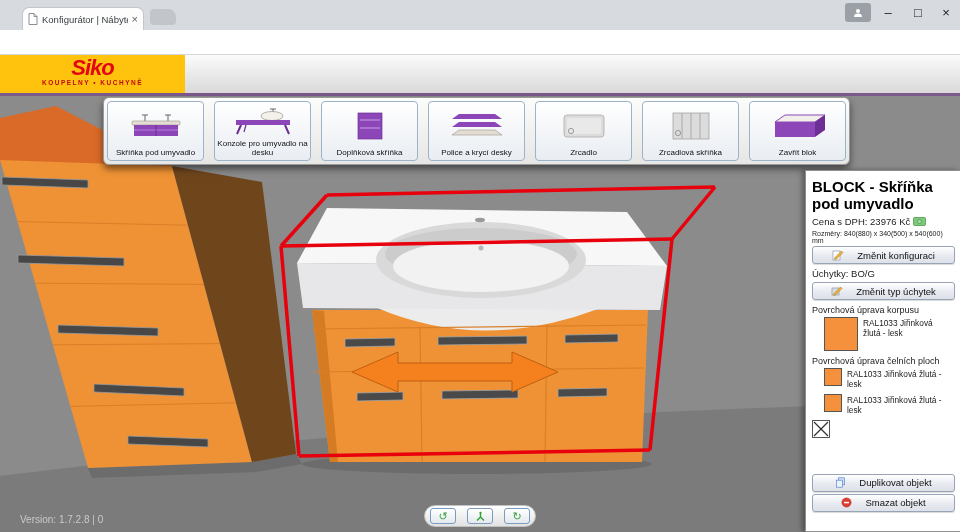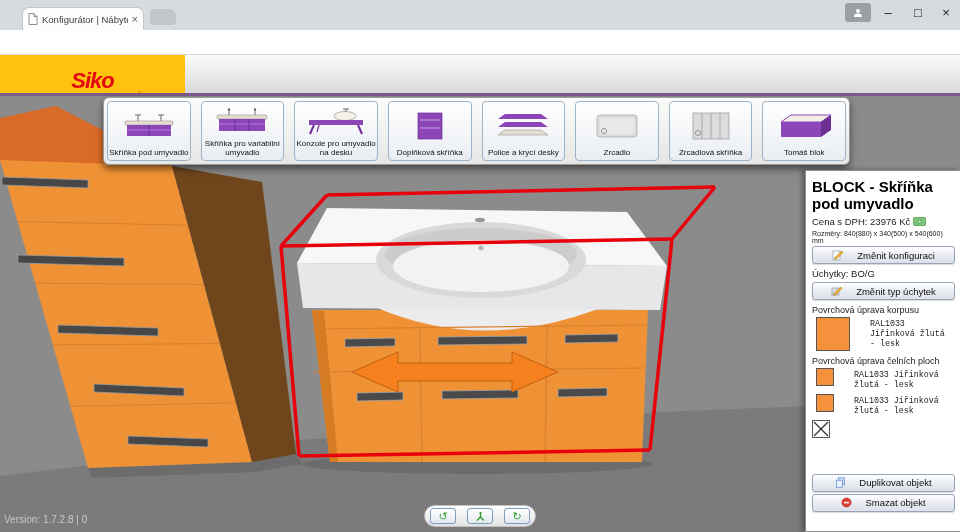--- a/index.html
+++ b/index.html
@@ -25,34 +25,34 @@
   .urlinfo { font-size:10px; color:#5f6368; }
   .urlstar { margin-left:auto; font-size:11px; color:#5f6368; }
   .ext { position:absolute; top:34px; width:16px; height:16px; border-radius:8px; display:flex; align-items:center; justify-content:center; }
   .ext-new { left:901px; border-radius:3px; background:#2b6bd4; color:#fff; font-size:5px; font-weight:bold; align-items:flex-end; }
   .ext-pin { left:923px; background:#bd081c; color:#fff; font-size:10px; font-weight:bold; }
   .ext-up  { left:943px; background:#f5821f; color:#fff; font-size:10px; font-weight:bold; }
 
   
   .apptoolbar { position:absolute; top:55px; left:0; right:0; height:38px;
                 background:linear-gradient(#fbfbfb,#d9d9d9); }
-  .siko { position:absolute; left:0; top:0; width:185px; height:38px; background:#FFC20D; text-align:center; padding-top:14px; }
+  .siko { position:absolute; left:0; top:0; width:185px; height:38px; background:#FFC20D; text-align:center; padding-top:1px; }
   .siko-word { font-size:22px; font-weight:bold; font-style:italic; color:#E30613; line-height:23px; letter-spacing:-1px; }
   .siko-sub  { font-size:6.5px; font-weight:bold; color:#C00A12; letter-spacing:1.5px; }
   .btn { position:absolute; top:63px; height:20px; display:inline-flex; align-items:center; gap:3px;
          border:1px solid #8da0c0; border-radius:3px; background:linear-gradient(#ffffff,#e7eaf0 55%,#dde1e8);
          font-size:9.5px; color:#111; padding:0 4px; box-shadow:0 1px 1px rgba(0,0,0,.18); white-space:nowrap; }
   .tb-input { position:absolute; left:367px; top:64px; width:50px; height:18px; border:1px solid #9aa6bb;
               background:#fff; font-size:9.5px; color:#555; padding:0 4px; }
   .pricetxt { position:absolute; left:698px; top:60px; width:162px; font-size:8.5px; color:#222; line-height:1.45; }
   .purpleline { position:absolute; top:93px; left:0; right:0; height:3px; background:#7b5a8c; }
 
   
   .scene { position:absolute; left:0; top:96px; width:960px; height:436px; }
-  .version { position:absolute; left:4px; top:514px; font-size:10px; color:#c9c9c9; }
+  .version { position:absolute; left:20px; top:514px; font-size:10px; color:#c9c9c9; }
   .navpill { position:absolute; left:424px; top:505px; width:112px; height:22px; background:linear-gradient(#ffffff,#e2e2e2);
              border:1px solid #c2c2c2; border-radius:11px; display:flex; align-items:center; justify-content:center; gap:11px; }
   .navpill-btn { width:26px; height:16px; border:1px solid #7a9cc0; border-radius:3px; background:linear-gradient(#fff,#e4e9ef);
                  display:flex; align-items:center; justify-content:center; font-size:11px; line-height:14px; color:#33a033; }
 
   
   .cat-panel { position:absolute; left:103px; top:97px; width:747px; height:68px;
                background:linear-gradient(#fcfcfb,#e6e6e4); border:1px solid #9a9a9a; border-radius:6px;
                box-shadow:0 4px 7px rgba(0,0,0,.5); display:flex; gap:10px; padding:3px; }
   .cat-card { flex:1; border:1px solid #9db3c9; border-radius:4px; background:linear-gradient(#ffffff,#e9edf2);
@@ -64,21 +64,21 @@
   .sidebar { position:absolute; left:805px; top:170px; width:155px; height:362px; background:#ffffff;
              border:1px solid #8f8f8f; border-right:none; box-shadow:-3px 0 5px rgba(0,0,0,.35);
              padding:5px 5px 0 6px; overflow:hidden; }
   .sb-title { font-size:15px; font-weight:bold; color:#000; margin:2px 0 4px; }
   .sb-line  { font-size:9.5px; color:#222; margin-bottom:3px; }
   .sb-dims  { font-size:7px; color:#222; margin-bottom:2px; }
   .sb-label { font-size:9px; color:#222; margin:5px 0 2px; }
   .sbtn { width:100%; height:18px; margin:2px 0; border:1px solid #98a4b5; border-radius:3px;
           background:linear-gradient(#ffffff,#e7eaf0 55%,#dde1e8); box-shadow:0 1px 1px rgba(0,0,0,.15);
           display:flex; align-items:center; justify-content:center; gap:13px; font-size:9.5px; color:#111; }
-  .swrow { display:flex; gap:20px; align-items:flex-start; margin:2px 4px 4px;font-family:Liberation Mono, monospace; }
+  .swrow { display:flex; gap:5px; align-items:flex-start; margin:2px 12px 4px; }
   .swatch-lg { width:34px; height:34px; background:#F5913C; border:1px solid #555; flex:none; }
   .swatch-sm { width:18px; height:18px; background:#F5913C; border:1px solid #555; flex:none; }
   .swatch-x  { width:18px; height:18px; background:#fff;    border:1px solid #555; flex:none; margin:2px 0 4px; }
   .sw-name { font-size:8.3px; color:#222; padding-top:2px; line-height:1.2; }
   .sb-gap { height:30px; }
   .rowline { display:flex; align-items:center; gap:3px; }
 </style>
 </head>
 <body>
 
@@ -282,36 +282,20 @@
           <rect x="9" y="13" width="44" height="11" fill="#8c46b8"></rect>
           <line x1="9" y1="18" x2="53" y2="18" stroke="#b27fd6"></line>
           <line x1="31" y1="13" x2="31" y2="24" stroke="#6d2f94"></line>
         </svg>
     </span>
     <span class="cat-label">Skříňka pod umyvadlo</span>
   </div>
   <div class="cat-card">
     <span class="cat-icon">
       <svg width="62" height="28" viewBox="0 0 62 28">
-          <line x1="18" y1="3" x2="18" y2="8" stroke="#666"></line>
-          <circle cx="18" cy="2.5" r="1.2" fill="#666"></circle>
-          <line x1="44" y1="3" x2="44" y2="8" stroke="#666"></line>
-          <circle cx="44" cy="2.5" r="1.2" fill="#666"></circle>
-          <rect x="6" y="8" width="50" height="4" rx="1" fill="#e3ddd3" stroke="#9a948a" stroke-width="0.6"></rect>
-          <rect x="8" y="12" width="46" height="12" fill="#8c46b8"></rect>
-          <line x1="8" y1="17" x2="54" y2="17" stroke="#b27fd6"></line>
-          <line x1="24" y1="12" x2="24" y2="24" stroke="#6d2f94"></line>
-          <line x1="38" y1="12" x2="38" y2="24" stroke="#6d2f94"></line>
-        </svg>
-    </span>
-    <span class="cat-label">Skříňka pro variabilní umyvadlo</span>
-  </div>
-  <div class="cat-card">
-    <span class="cat-icon">
-      <svg width="62" height="28" viewBox="0 0 62 28">
           <line x1="41" y1="2" x2="41" y2="6" stroke="#666"></line>
           <line x1="38" y1="2" x2="44" y2="2" stroke="#666"></line>
           <ellipse cx="40" cy="9" rx="11" ry="4.5" fill="#f4f1ea" stroke="#9a948a" stroke-width="0.7"></ellipse>
           <rect x="4" y="13" width="54" height="5" fill="#8c46b8"></rect>
           <line x1="9" y1="18" x2="5" y2="27" stroke="#6d2f94" stroke-width="2"></line>
           <line x1="53" y1="18" x2="57" y2="27" stroke="#6d2f94" stroke-width="2"></line>
           <line x1="14" y1="18" x2="12" y2="25" stroke="#6d2f94" stroke-width="1.2"></line>
         </svg>
     </span>
     <span class="cat-label">Konzole pro umyvadlo na desku</span>
@@ -359,21 +343,21 @@
     <span class="cat-label">Zrcadlová skříňka</span>
   </div>
   <div class="cat-card">
     <span class="cat-icon">
       <svg width="62" height="28" viewBox="0 0 62 28">
           <polygon points="8,10 18,3 58,3 48,10" fill="#f2efe8" stroke="#8c46b8" stroke-width="1"></polygon>
           <rect x="8" y="10" width="40" height="15" fill="#8c46b8"></rect>
           <polygon points="48,10 58,3 58,18 48,25" fill="#6d2f94"></polygon>
         </svg>
     </span>
-    <span class="cat-label">Tomáš blok</span>
+    <span class="cat-label">Zavřít blok</span>
   </div>
 </div>
 
 <div class="navpill">
   <div class="navpill-btn">
       <span>↺</span>
     </div>
   <div class="navpill-btn">
     <svg width="11" height="11" viewBox="0 0 11 11">
         <path d="M5.5,1.5 V6 M5.5,6 L2,9.5 M5.5,6 L9,9.5" fill="none" stroke="#33a033" stroke-width="1.4"></path>

